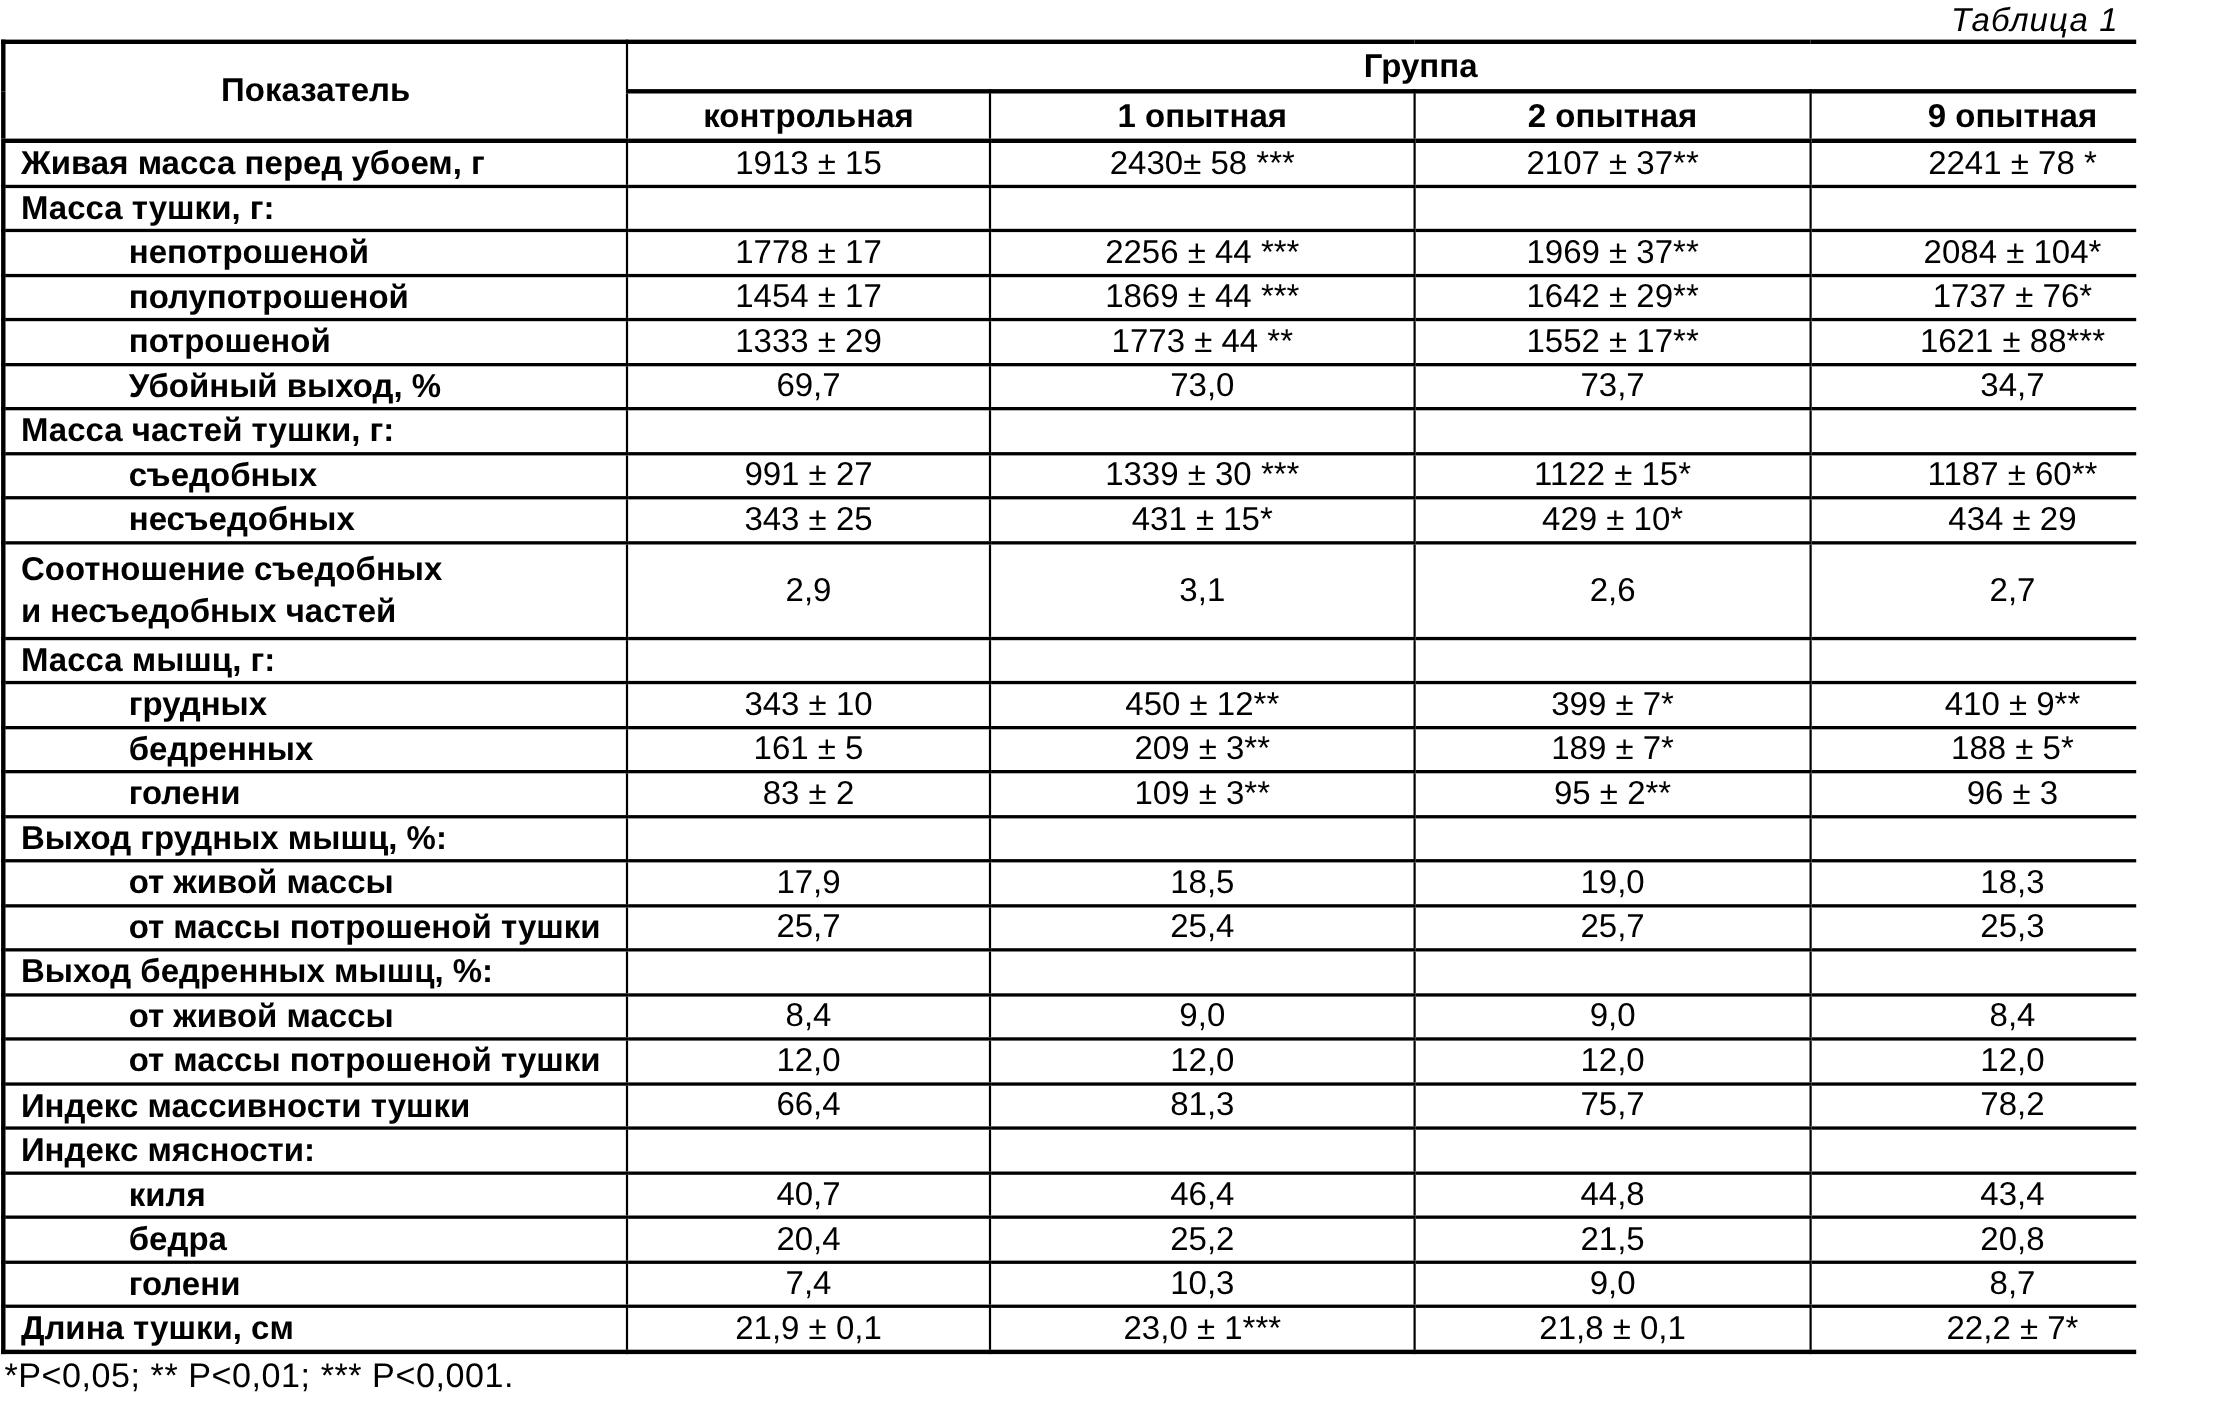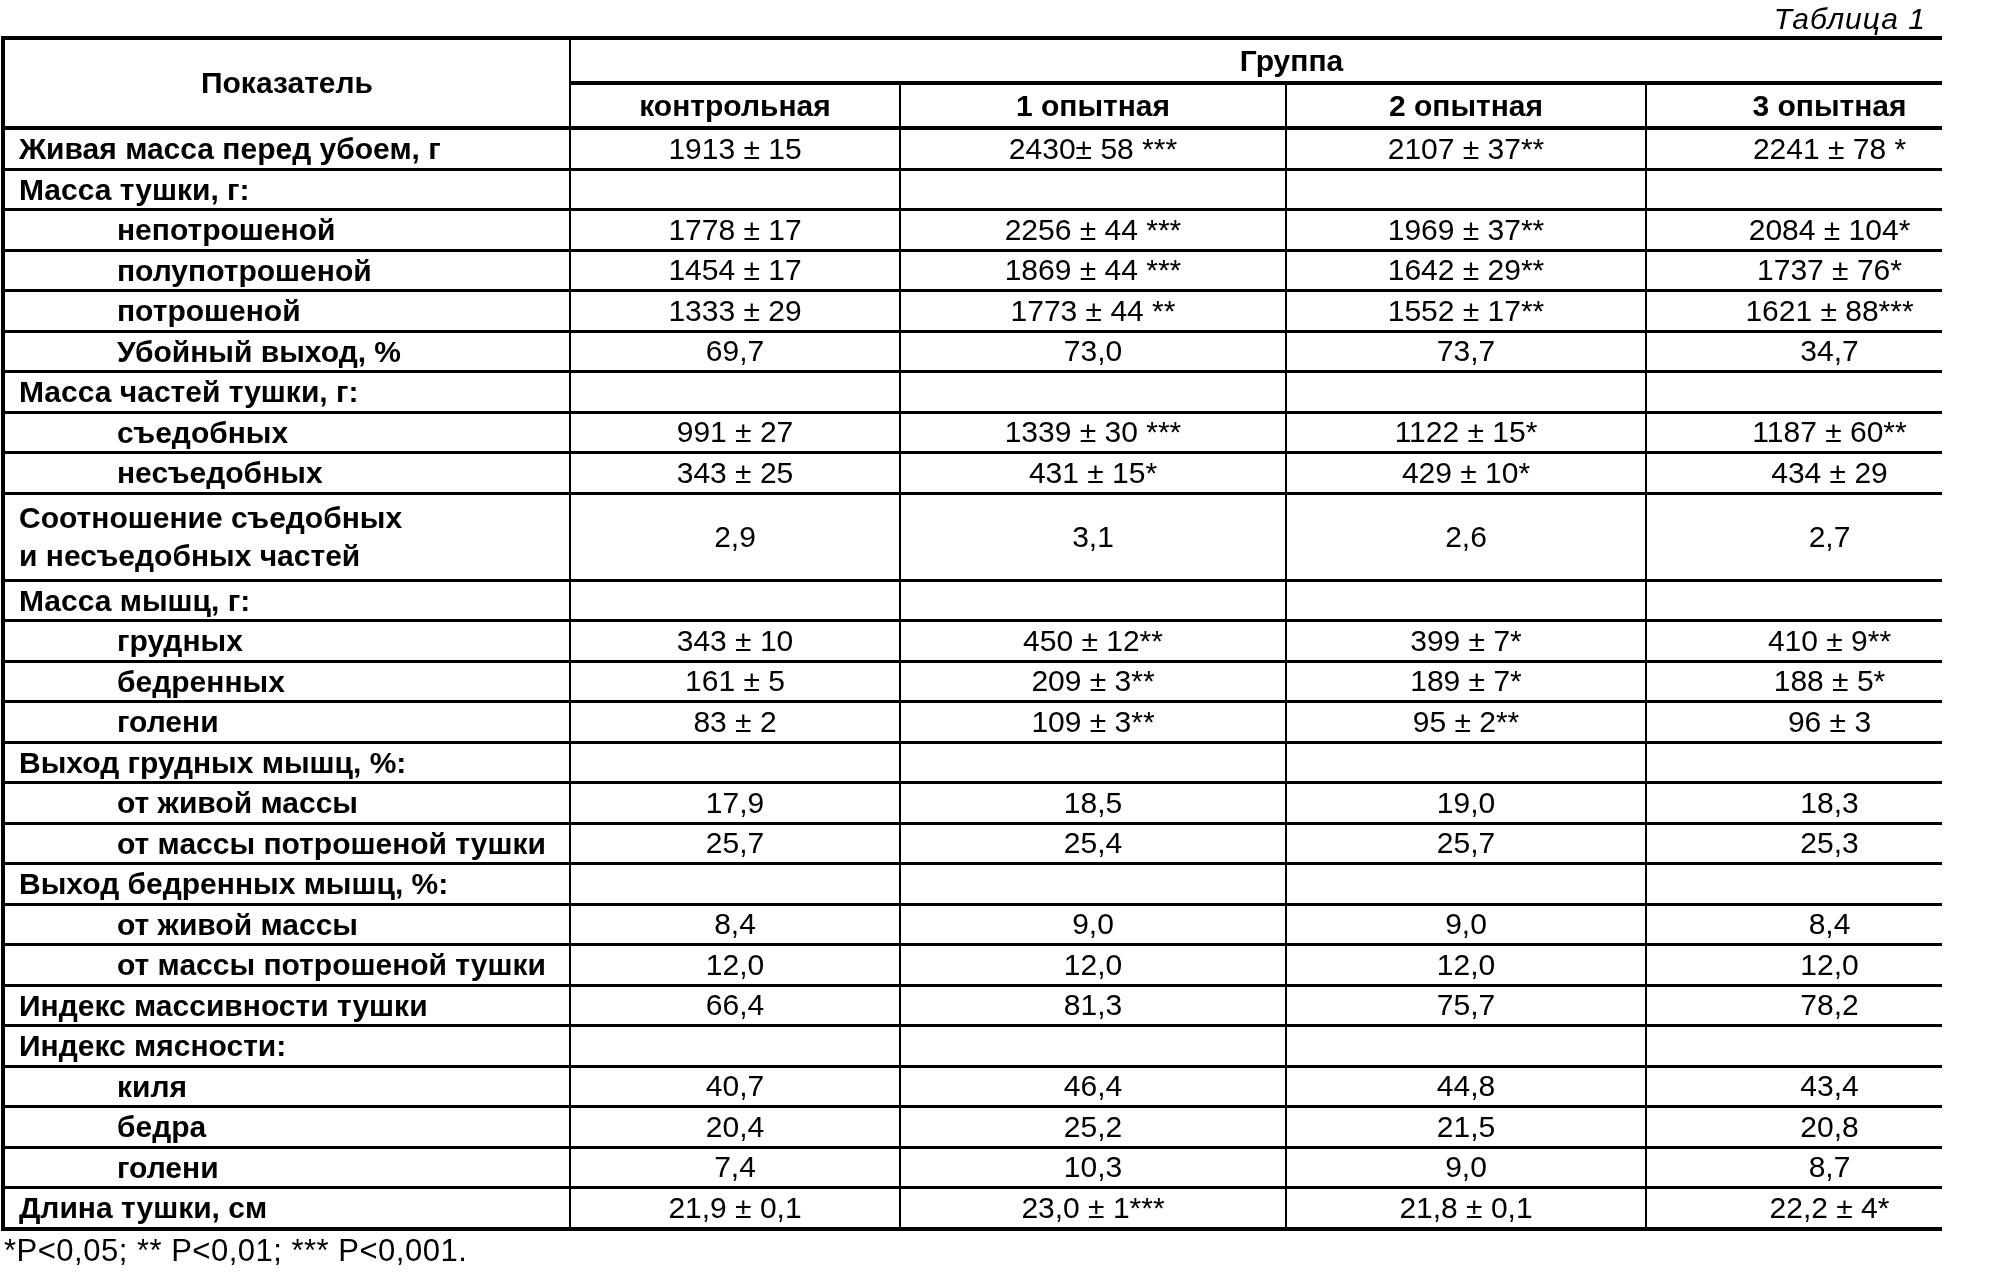--- a/index.html
+++ b/index.html
@@ -103,21 +103,21 @@
     </colgroup>
     <thead>
       <tr class="group-row">
         <th rowspan="2">Показатель</th>
         <th colspan="4">Группа</th>
       </tr>
       <tr class="sub-row">
         <th>контрольная</th>
         <th>1 опытная</th>
         <th>2 опытная</th>
-        <th>3 опытная</th>
+        <th>9 опытная</th>
       </tr>
     </thead>
     <tbody id="table-body">
         <tr>
     <th class="row-label" scope="row">Живая масса перед убоем, г</th>
     <td class="value-cell">1913 ± 15</td>
     <td class="value-cell">2430± 58 ***</td>
     <td class="value-cell">2107 ± 37**</td>
     <td class="value-cell">2241 ± 78 *</td>
   </tr>
@@ -288,20 +288,20 @@
     <td class="value-cell">7,4</td>
     <td class="value-cell">10,3</td>
     <td class="value-cell">9,0</td>
     <td class="value-cell">8,7</td>
   </tr>
         <tr>
     <th class="row-label" scope="row">Длина тушки, см</th>
     <td class="value-cell">21,9 ± 0,1</td>
     <td class="value-cell">23,0 ± 1***</td>
     <td class="value-cell">21,8 ± 0,1</td>
-    <td class="value-cell">22,2 ± 4*</td>
+    <td class="value-cell">22,2 ± 7*</td>
   </tr>
       </tbody>
   </table>
 
   <div class="footnote">*Р&lt;0,05; ** Р&lt;0,01; *** Р&lt;0,001.</div>
 
 </div>
 
 </body></html>

